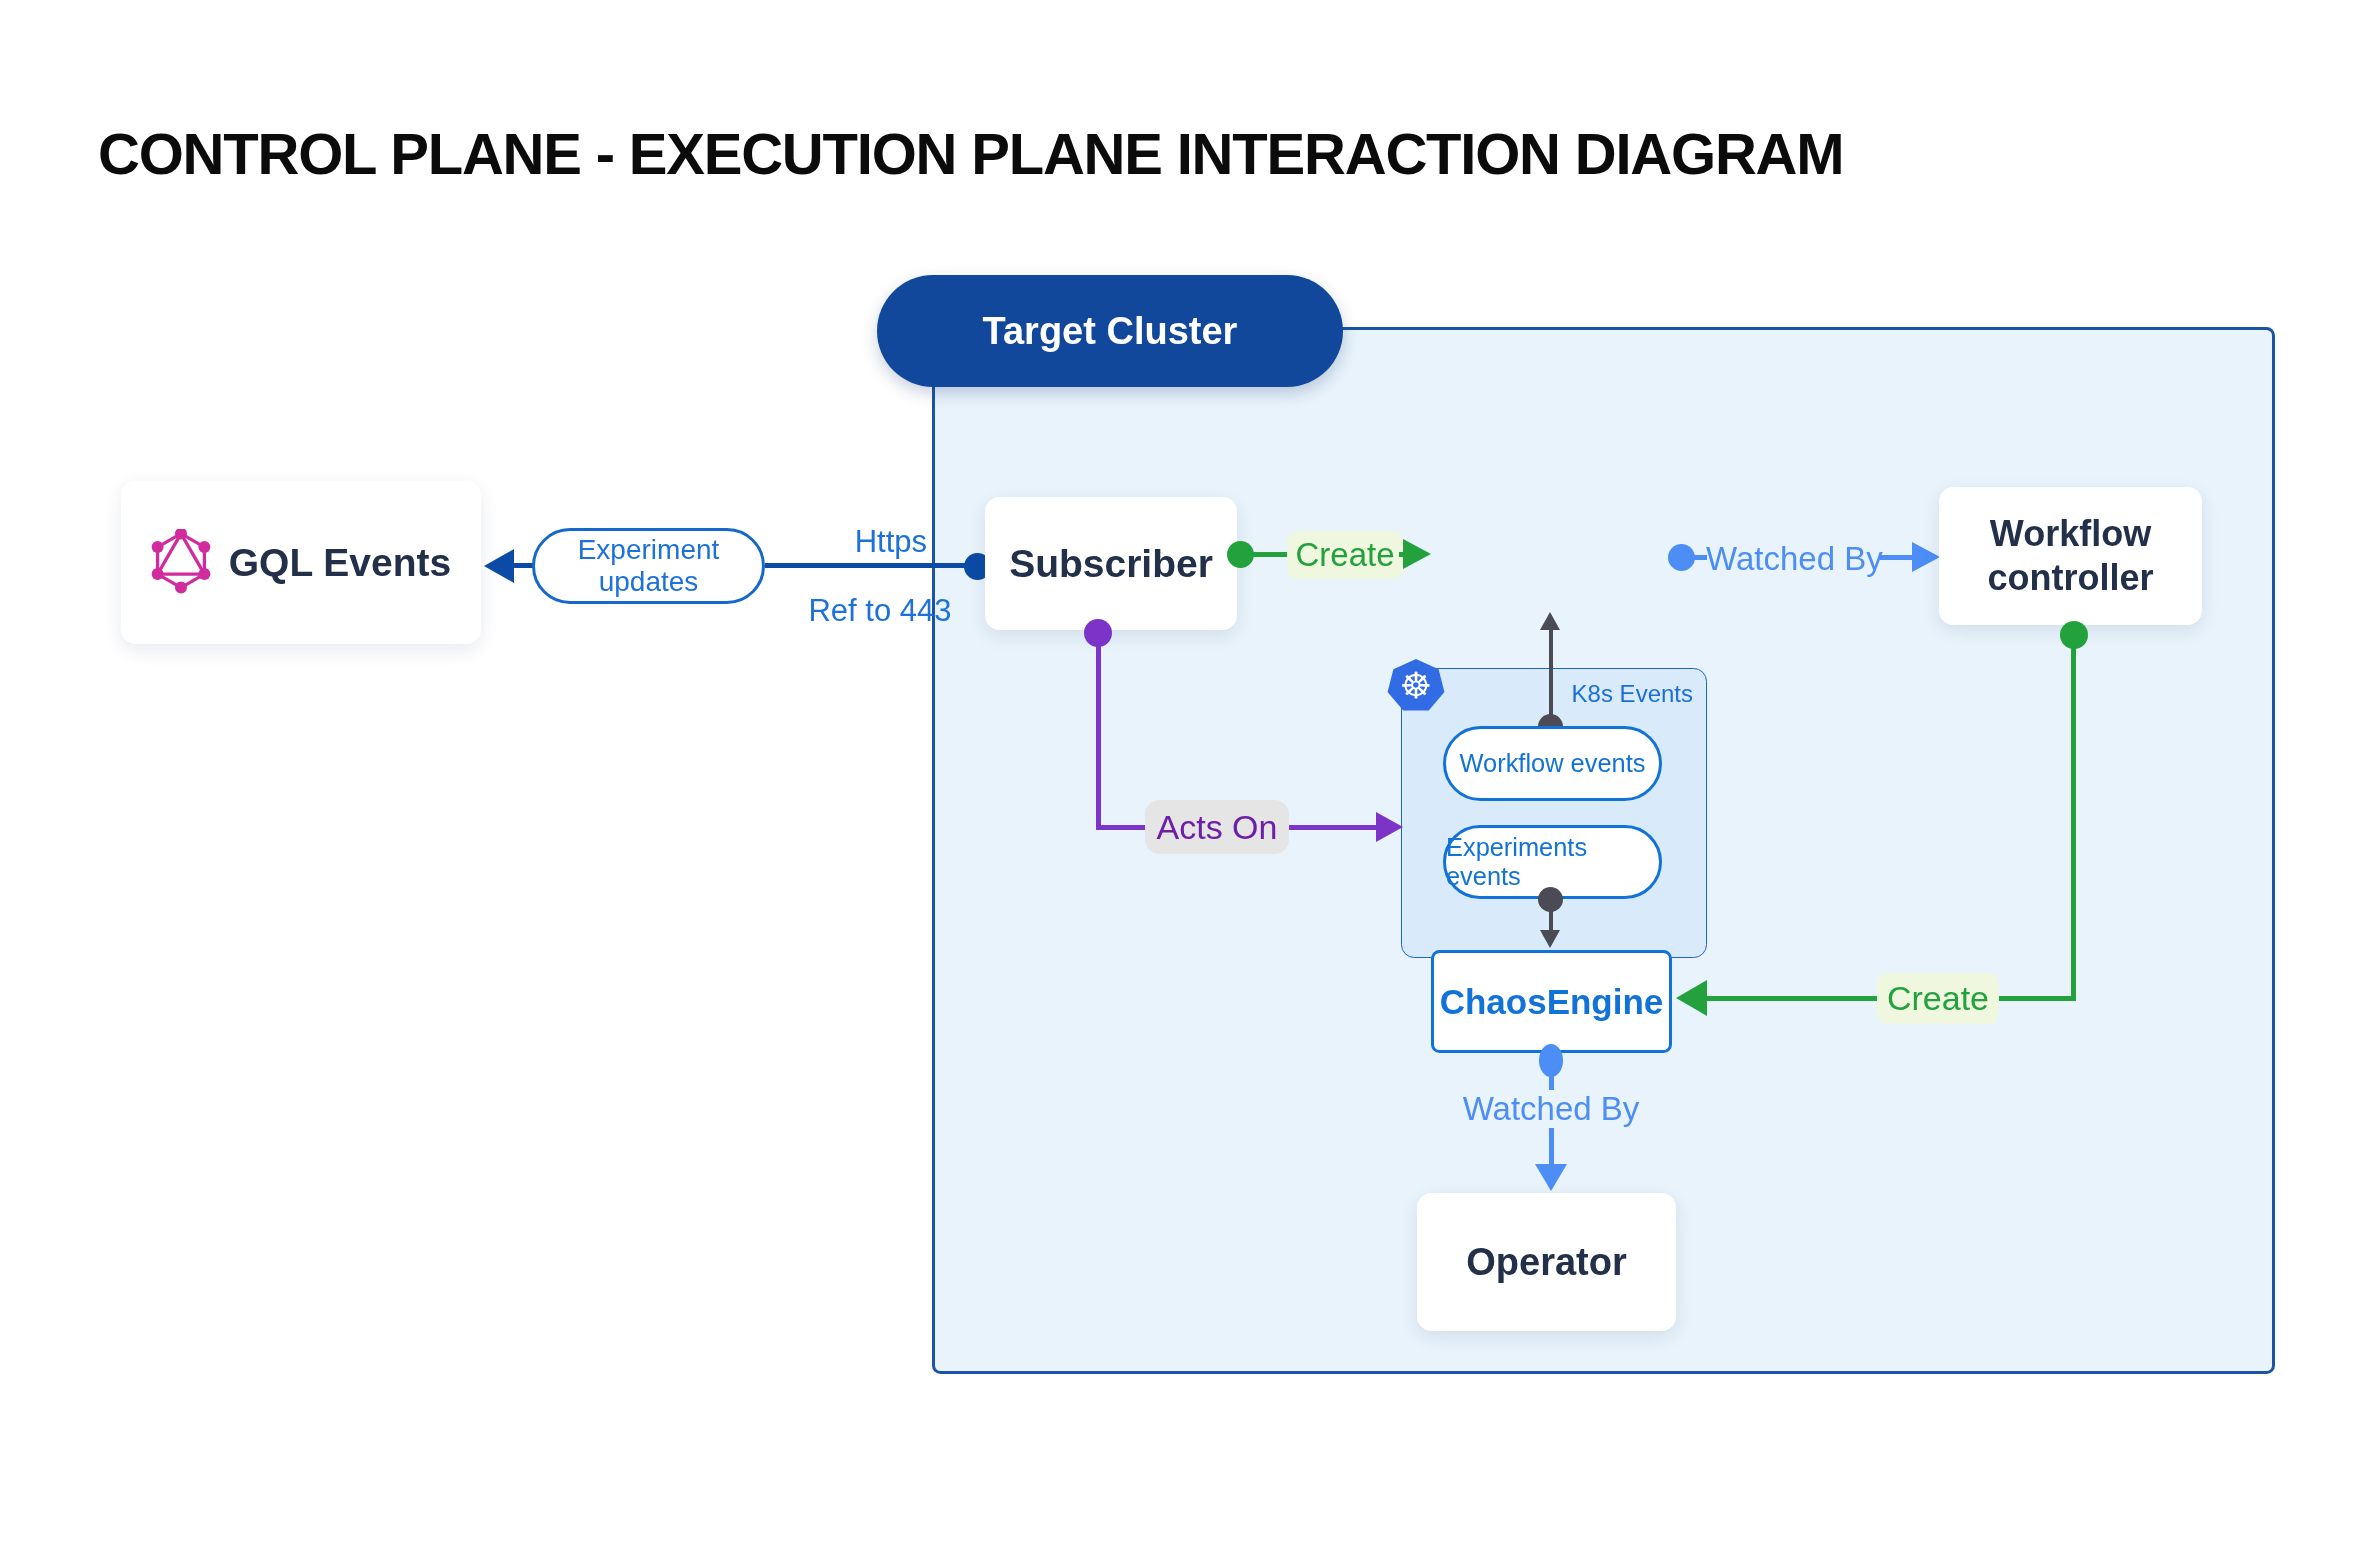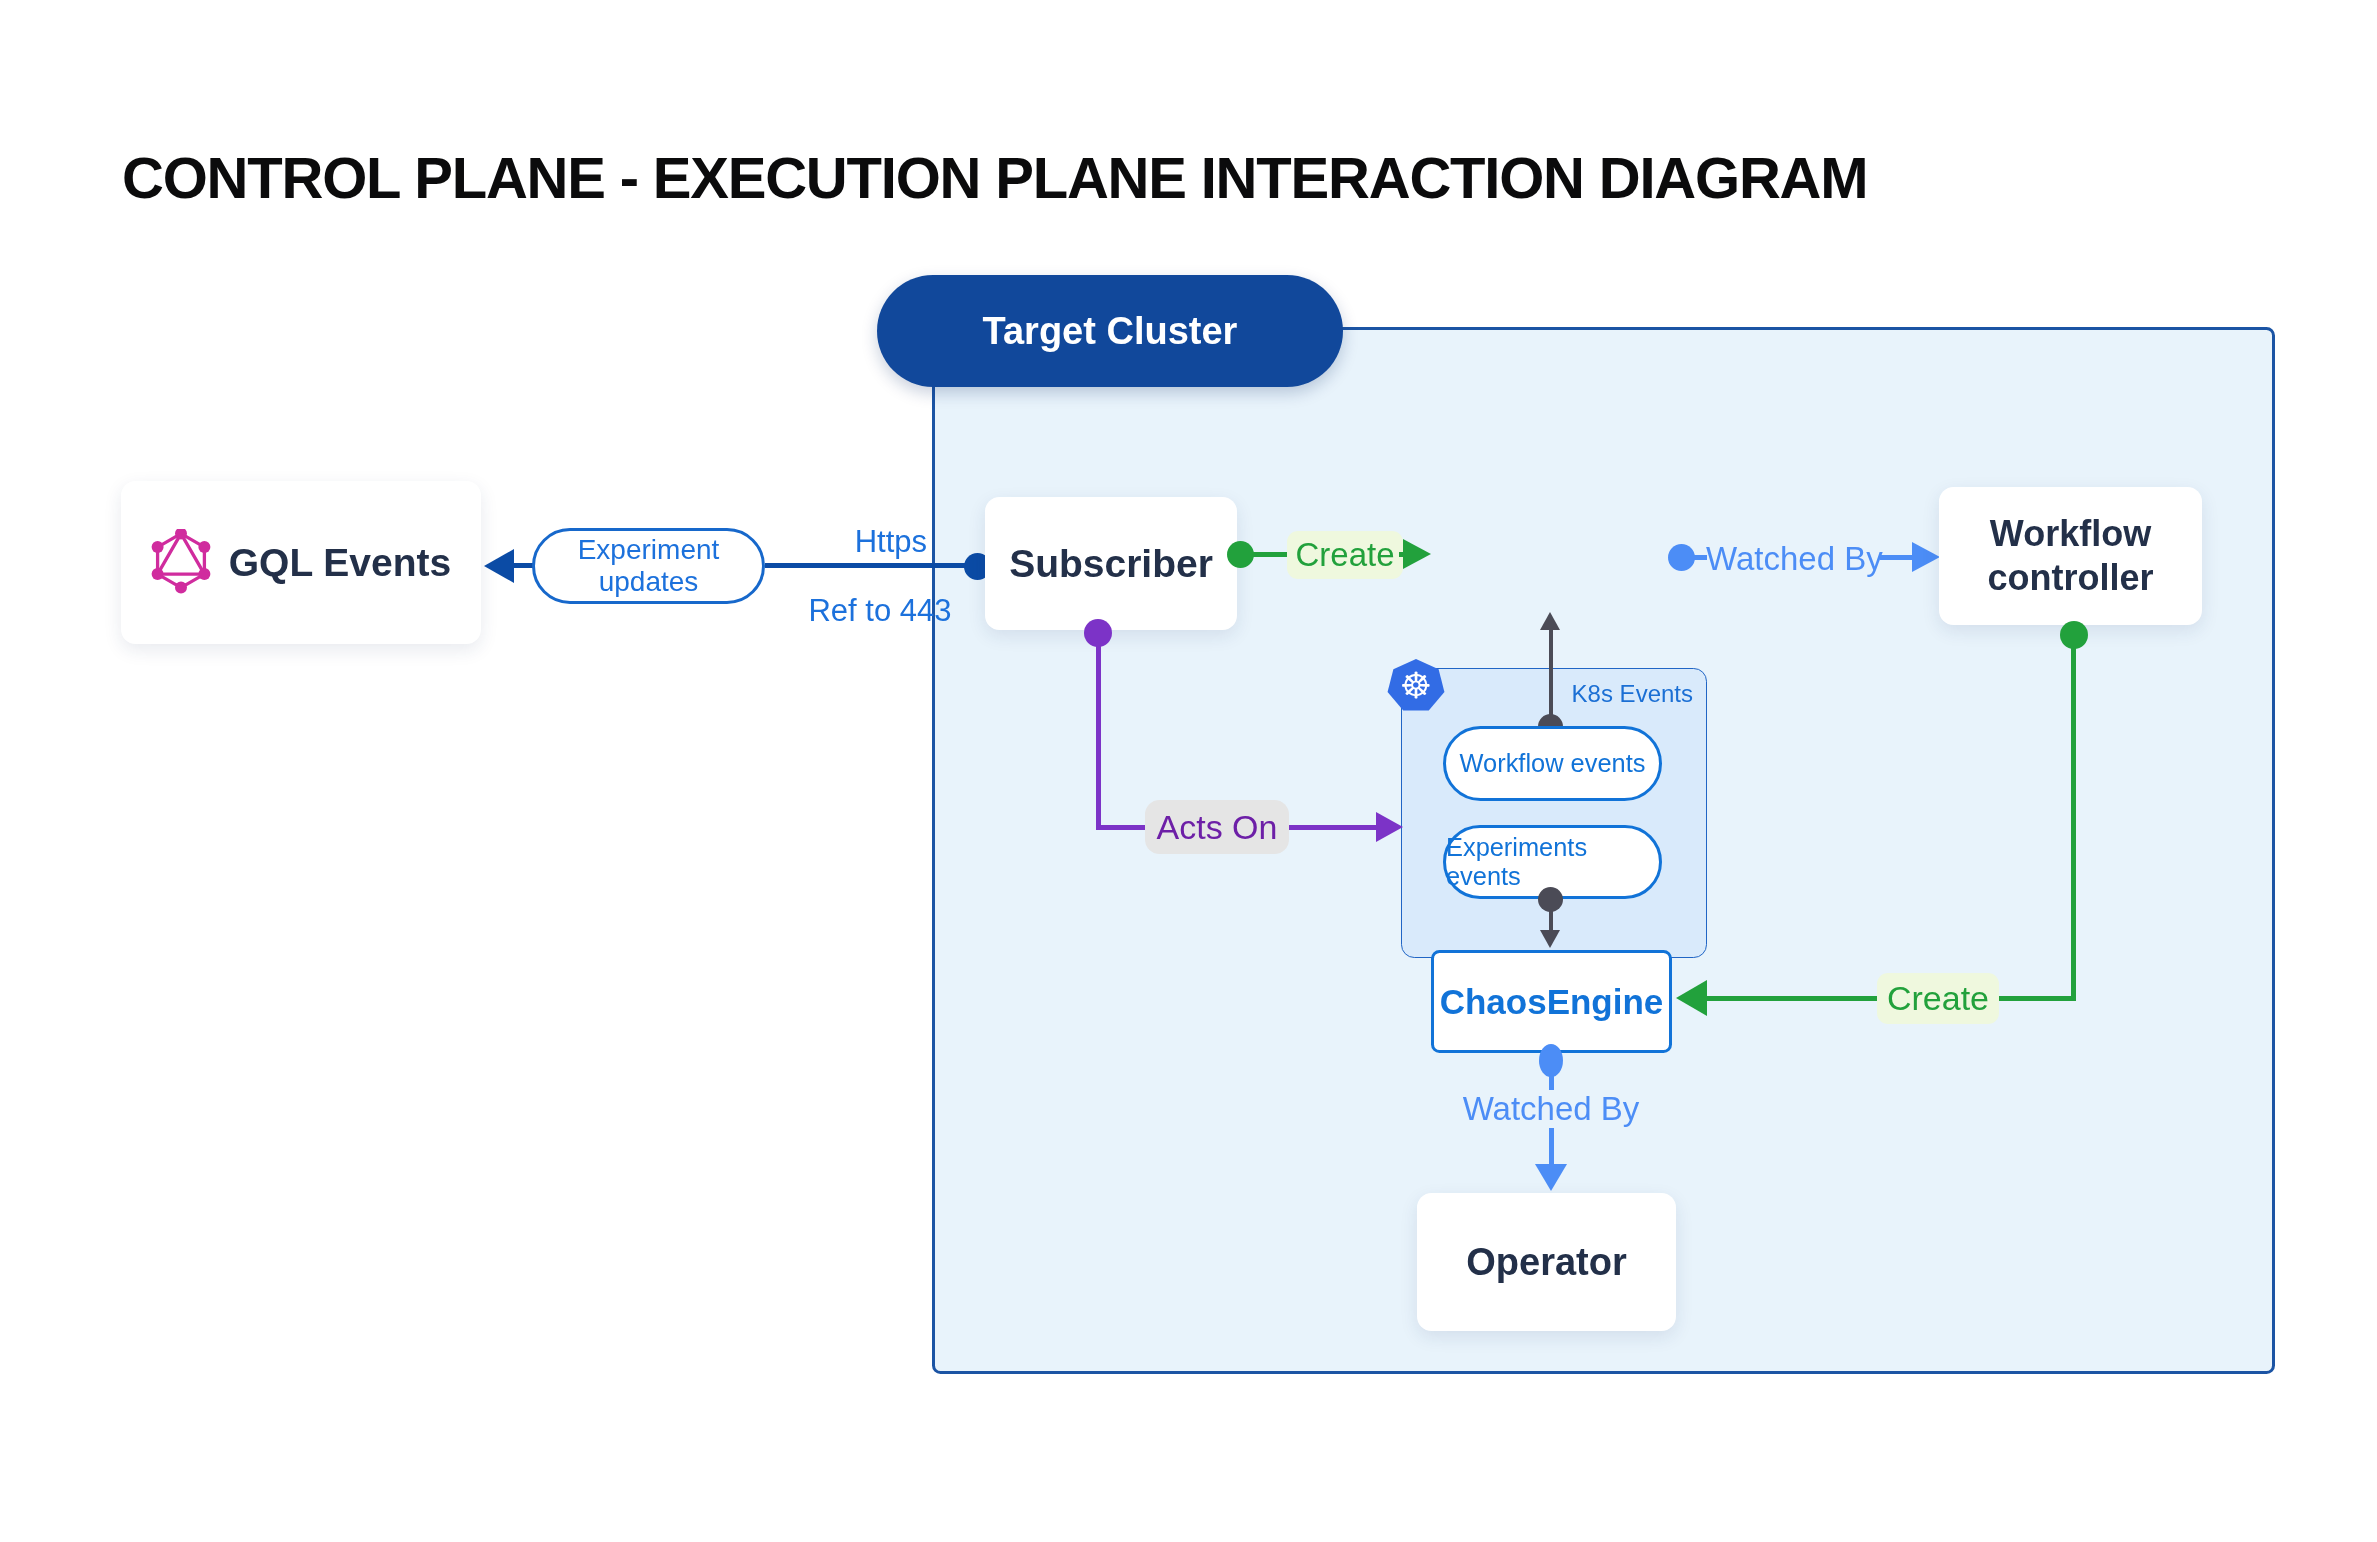--- a/index.html
+++ b/index.html
@@ -43,21 +43,21 @@
     background:#326ce5;
     clip-path:polygon(50% 2%,89% 21%,99% 63%,72% 97%,28% 97%,1% 63%,11% 21%);
     color:#ffffff;font-size:36px;font-family:"DejaVu Sans",sans-serif;
   }
 </style>
 </head>
 <body>
 
 <div id="canvas">
 
-  <div class="abs page-title" style="left:122px;top:120px;margin-top:24px;">CONTROL PLANE - EXECUTION PLANE INTERACTION DIAGRAM</div>
+  <div class="abs page-title" style="left:98px;top:120px;">CONTROL PLANE - EXECUTION PLANE INTERACTION DIAGRAM</div>
 
   <div class="abs cluster-box" style="left:932px;top:327px;width:1343px;height:1047px;"></div>
 
   <div class="abs cluster-pill flexc" style="left:877px;top:275px;width:466px;height:112px;">
     <span>Target Cluster</span>
   </div>
 
   <div class="abs card flexc" style="left:121px;top:481px;width:360px;height:163px;gap:18px;font-size:39px;">
     <span style="display:inline-flex;">
       <svg width="60" height="68" viewBox="0 0 100 110" aria-hidden="true">

